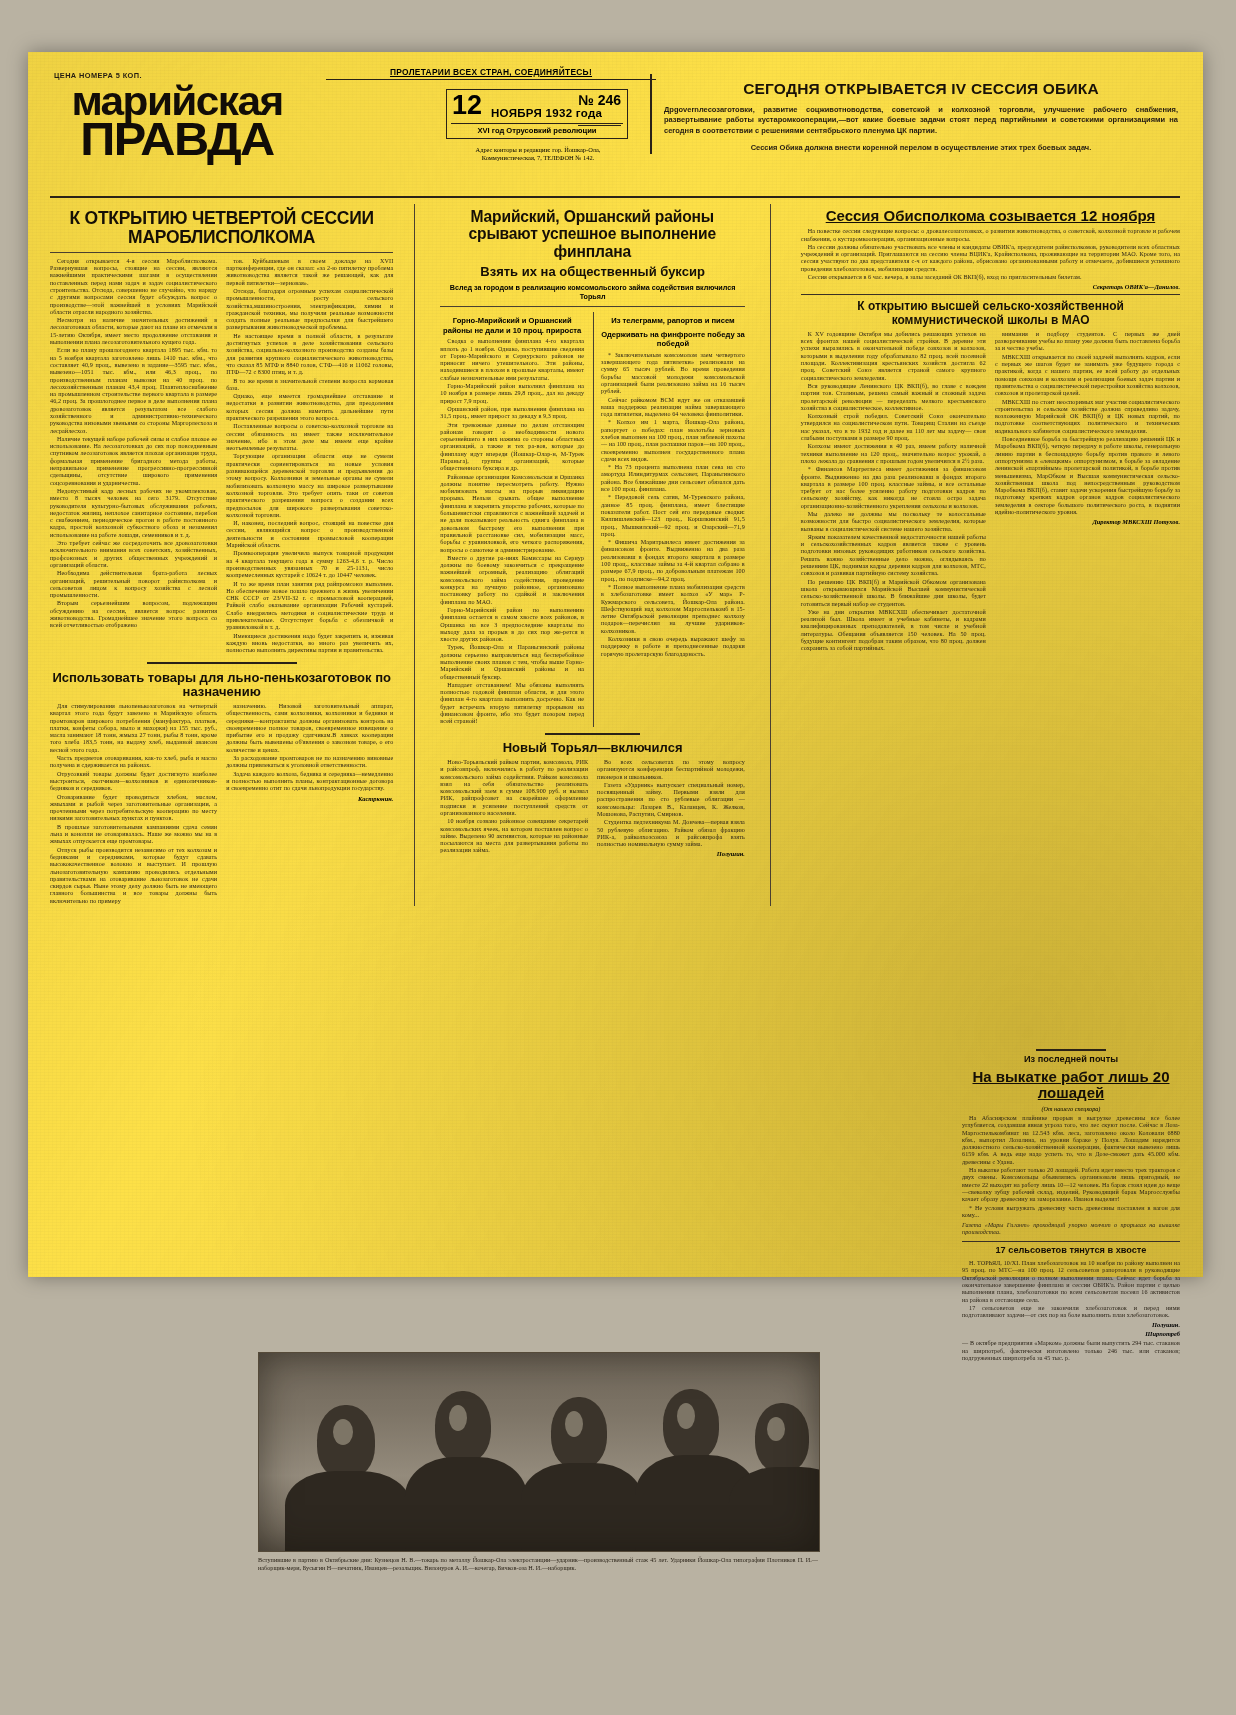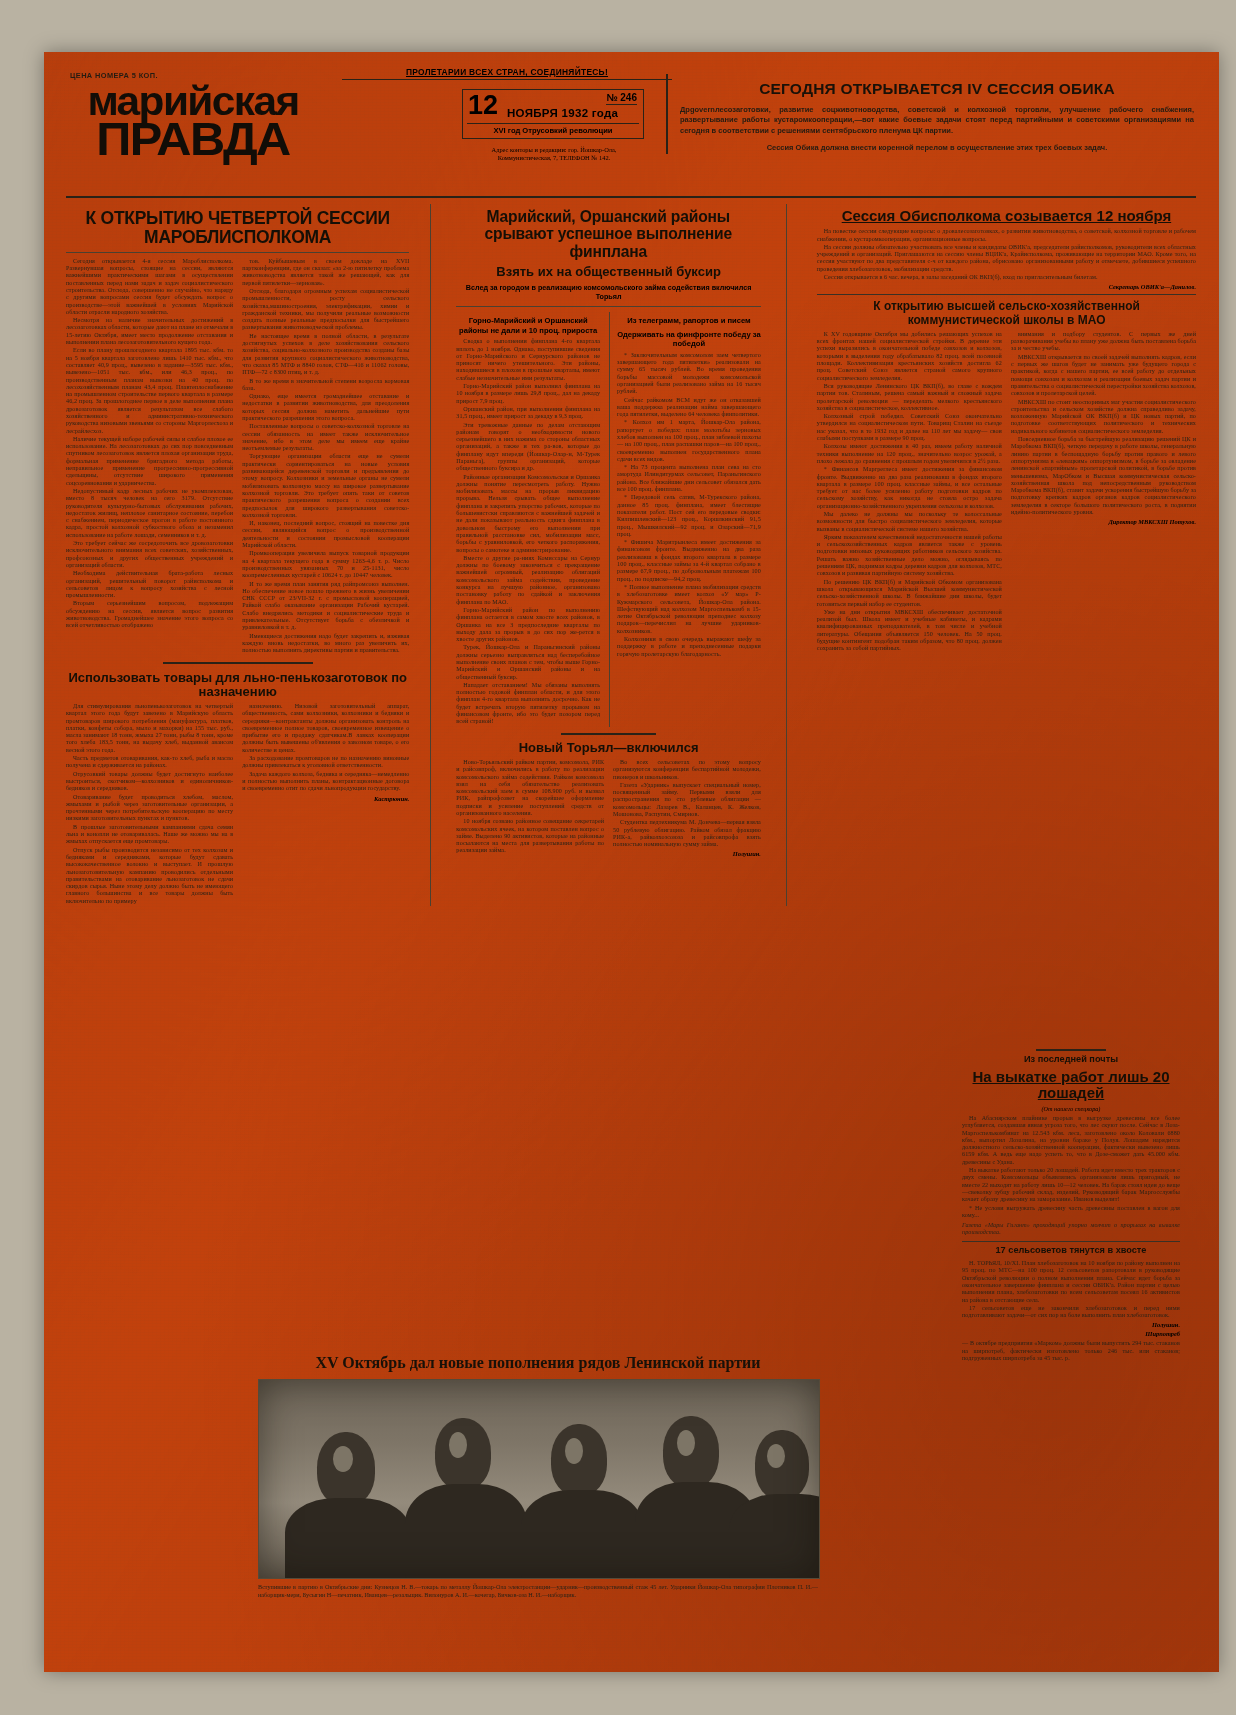--- a/index.html
+++ b/index.html
@@ -4,22 +4,22 @@
 <style>
   html,body{margin:0;padding:0;}
   body{
     width:1236px;height:1715px;
     background:#b9b2a2;
     font-family:"Liberation Serif",serif;
     overflow:hidden;
   }
   
   .sheet{
-    position:absolute;left:44px;top:52px;width:1175px;height:1620px;
-    background:#c2410c;
+    position:absolute;left:28px;top:52px;width:1175px;height:1225px;
+    background:#fde047;
     box-shadow:0 0 18px rgba(0,0,0,.35);
   }
   .sheet:before{
     content:"";position:absolute;inset:0;
     background:
       radial-gradient(ellipse at 18% 12%, rgba(255,255,255,.30), rgba(255,255,255,0) 55%),
       radial-gradient(ellipse at 85% 80%, rgba(90,78,58,.22), rgba(0,0,0,0) 60%),
       linear-gradient(120deg, rgba(160,150,128,.18) 0%, rgba(0,0,0,0) 40%, rgba(140,128,105,.20) 100%);
     pointer-events:none;mix-blend-mode:multiply;
   }
@@ -68,21 +68,21 @@
   .datebox{
     position:absolute;left:396px;top:23px;width:182px;height:50px;
     border:1px solid #2a2217;padding:3px 5px;box-sizing:border-box;
   }
   .datebox .big{
     position:absolute;left:5px;top:2px;font-family:"Liberation Sans",sans-serif;
     font-weight:bold;font-size:27px;line-height:27px;
   }
   .datebox .num{
     position:absolute;right:6px;top:2px;font-family:"Liberation Sans",sans-serif;
-    font-weight:bold;font-size:10px;border-bottom:1px solid #2a2217;padding-bottom:1px;
+    font-weight:bold;font-size:14px;border-bottom:1px solid #2a2217;padding-bottom:17px;
   }
   .datebox .mon{
     position:absolute;left:44px;top:17px;font-family:"Liberation Sans",sans-serif;
     font-weight:bold;font-size:11.5px;letter-spacing:.3px;
   }
   .datebox .rev{
     position:absolute;left:4px;top:33px;width:172px;text-align:center;
     font-family:"Liberation Sans",sans-serif;font-weight:bold;font-size:7.6px;
     border-top:1px solid #2a2217;padding-top:2px;
   }
@@ -370,21 +370,20 @@
   <div class="body-txt">
       <p>Н. ТОРЬЯЛ, 10/XI. План хлебозаготовок на 10 ноября по району выполнен на 95 проц. по МТС—на 100 проц. 12 сельсоветов рапортовали в руководящие Октябрьской революции о полном выполнении плана. Сейчас идет борьба за окончательное завершение финплана и сессии ОБИК'а. Район партии с целью выполнения плана, хлебозаготовки по всем сельсоветам посеял 16 активистов на районa в отстающие села.</p>
       <p>17 сельсоветов еще не закончили хлебозаготовок и перед ними подготавливают задачи—от сих пор на боле выполнить план хлебозаготовок.</p>
     </div>
   <div class="sig">Полушин.</div>
   <div class="sig">Ширпотреб</div>
   <div class="body-txt" style="margin-top:3px;">— В октябре предприятия «Марком» должны были выпустить 294 тыс. стаканов на ширпотреб, фактически изготовлено только 246 тыс. или стаканов; подгруженных ширпотреба за 45 тыс. р.</div>
 </div>
 
 <div style="position:absolute;left:258px;top:1352px;width:560px;">
-  <div class="photo-h">XV Октябрь дал новые пополнения рядов Ленинской партии</div>
   <div class="photo">
     <div class="bgwash"></div>
     <div class="head" style="left:58px;top:52px;width:58px;height:74px;"></div>
     <div class="torso" style="left:26px;top:118px;width:126px;height:86px;"></div>
     <div class="lite" style="left:74px;top:66px;width:20px;height:26px;"></div>
 
     <div class="head" style="left:176px;top:38px;width:56px;height:72px;"></div>
     <div class="torso" style="left:146px;top:104px;width:122px;height:98px;"></div>
     <div class="lite" style="left:190px;top:52px;width:18px;height:26px;"></div>
 

